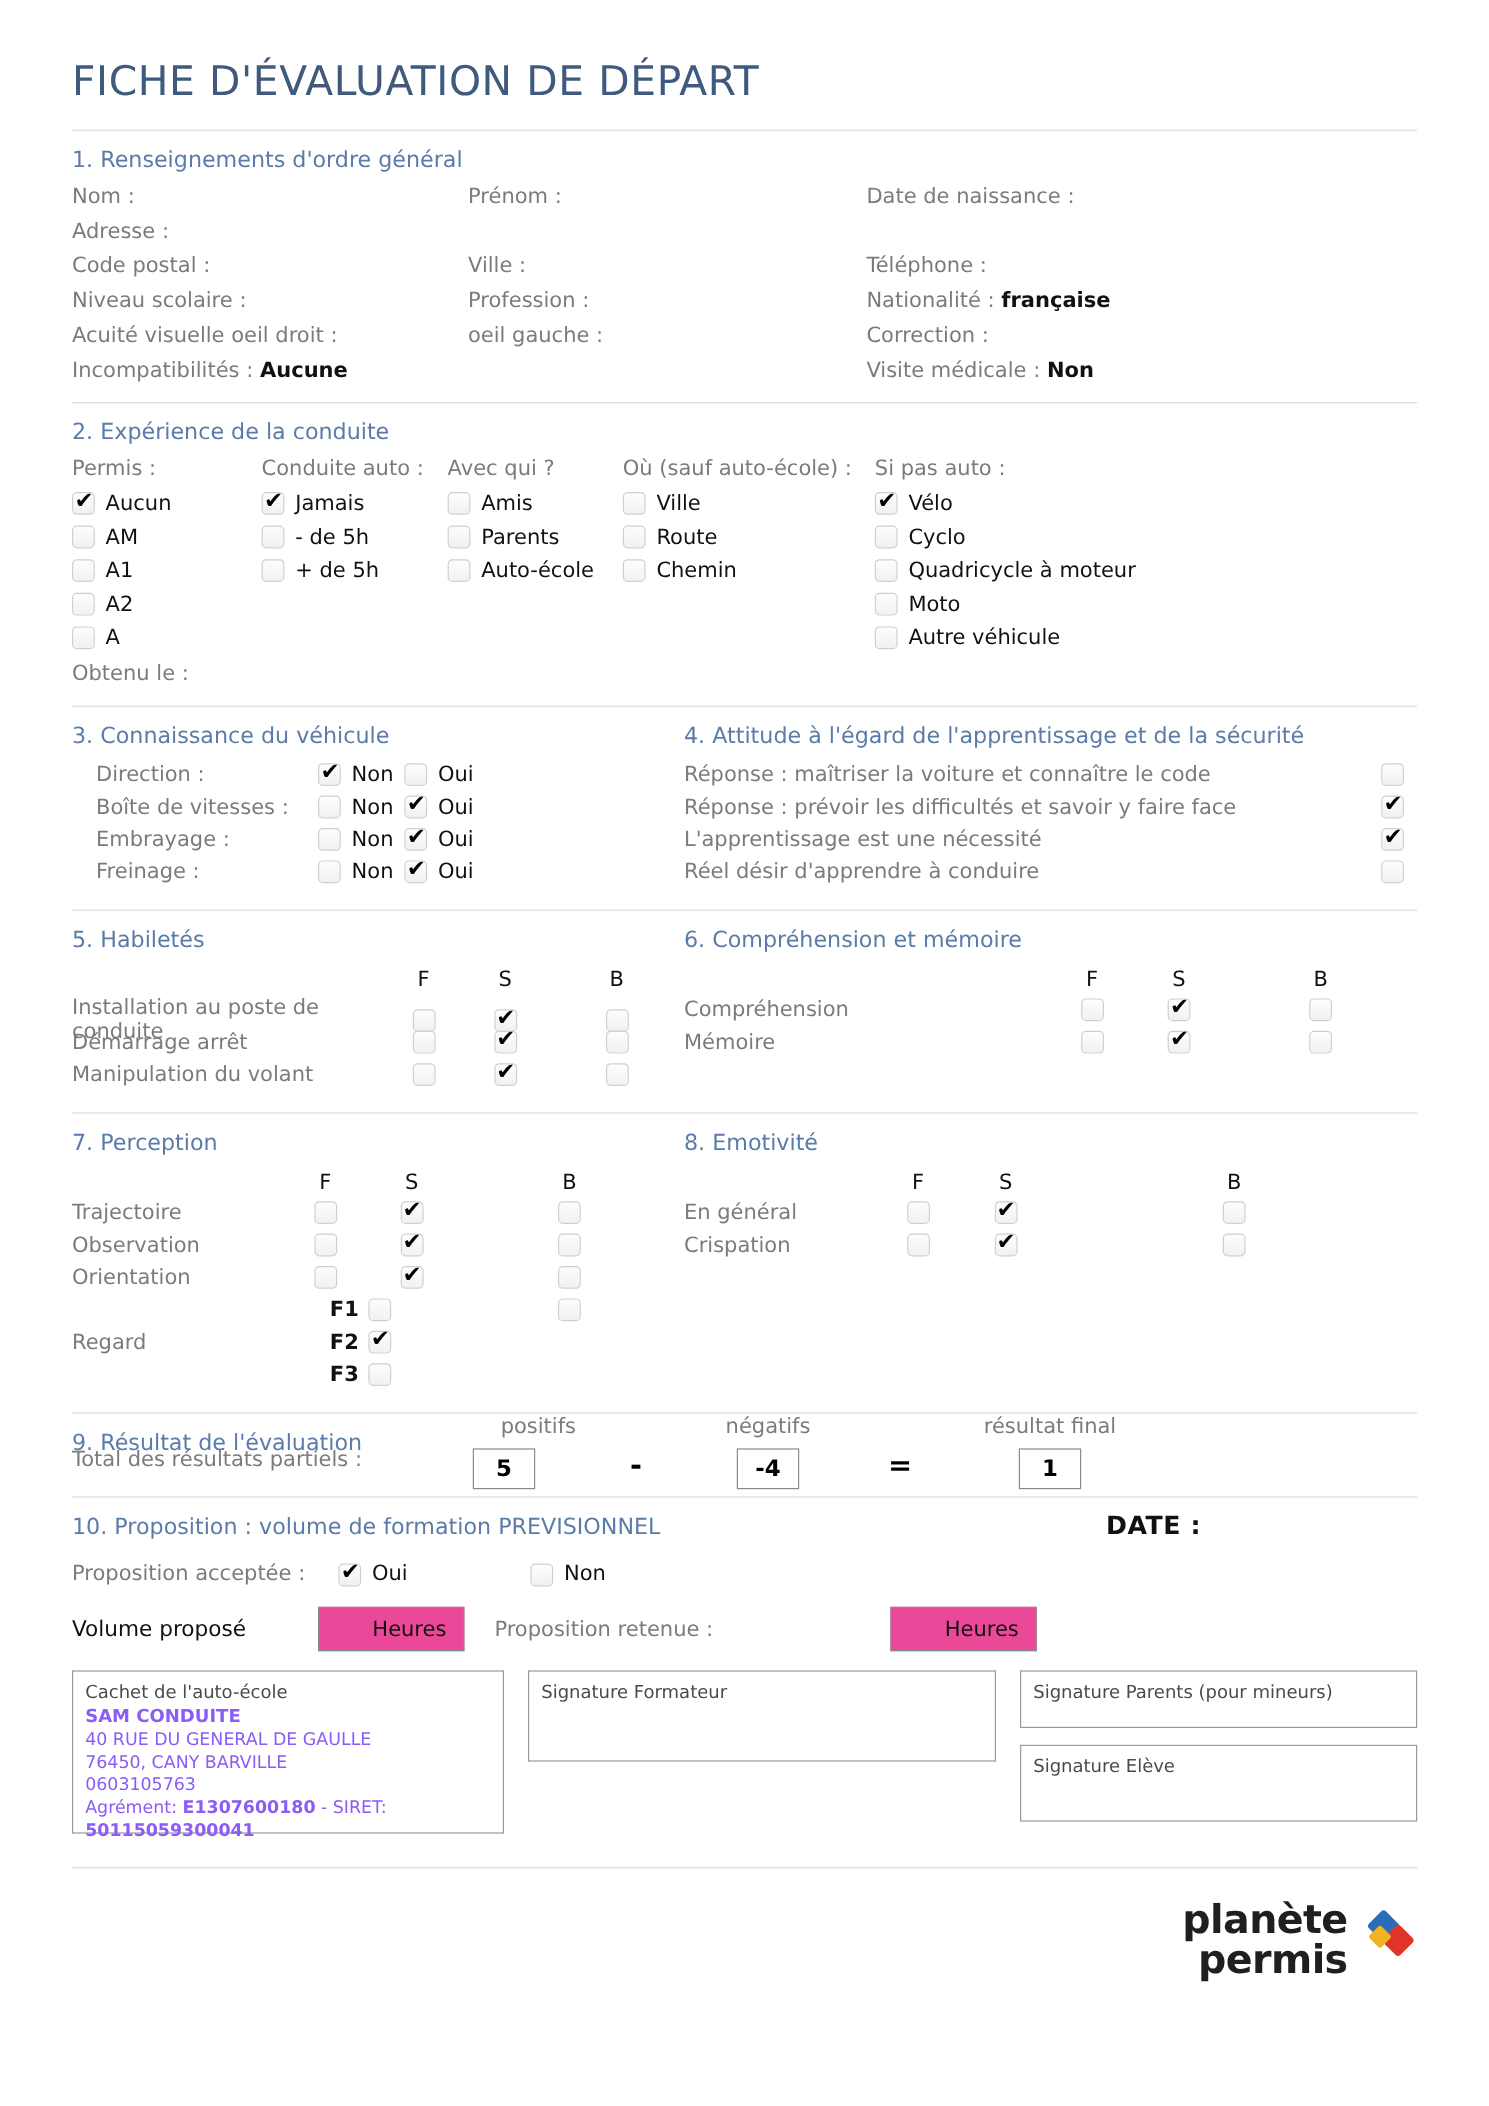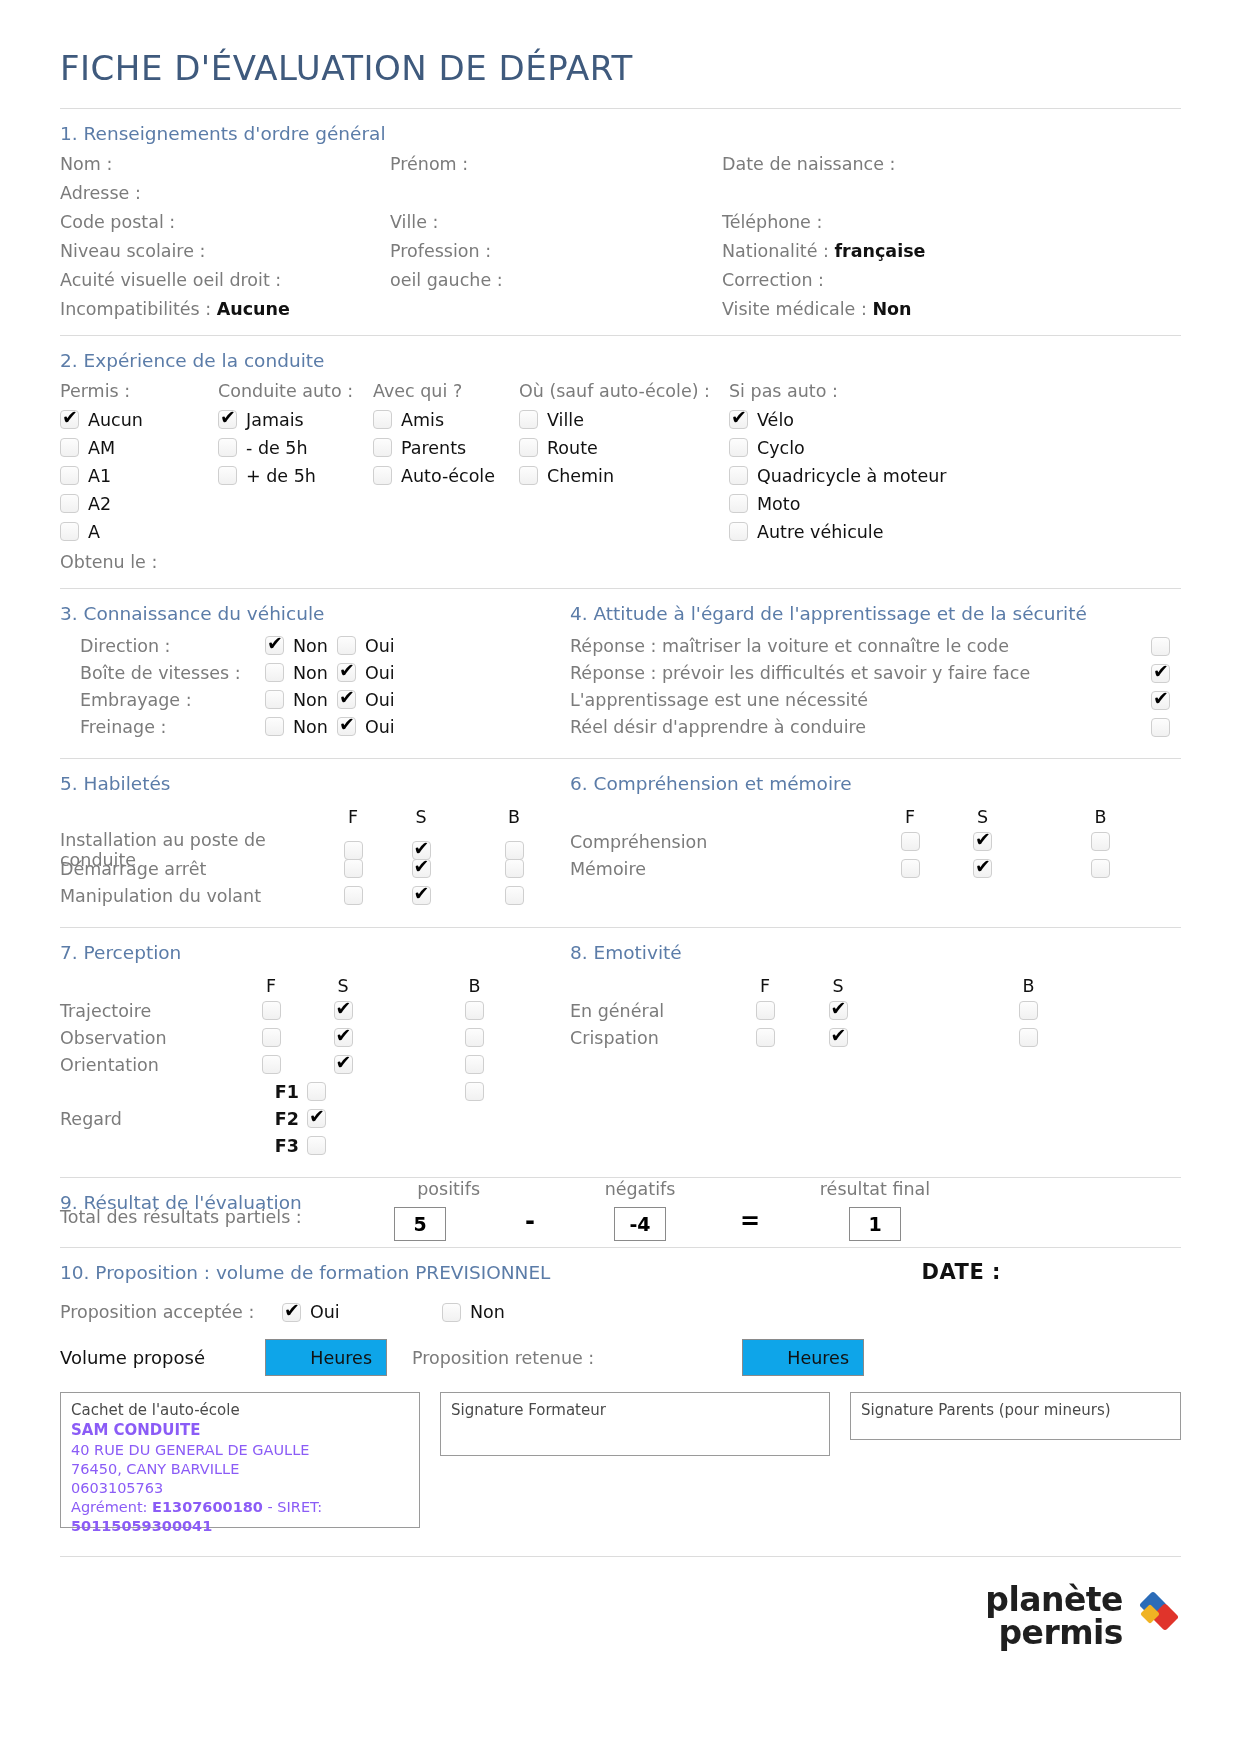--- a/index.html
+++ b/index.html
@@ -82,21 +82,21 @@
     color:#000; font-weight:bold; font-size:19px;
   }
   .op { font-size:24px; font-weight:bold; color:#000; padding:0 0 6px 0; text-align:center; }
   .caption { color:#7b7b7b; margin-bottom:8px; }
 
   
   .s10head { display:flex; justify-content:space-between; align-items:baseline; }
   .date-lbl { color:#111; font-weight:bold; font-size:21px; letter-spacing:0.5px; margin-right:180px; }
   .heures {
     border:1px solid #8a8a8a; height:37px; display:flex; align-items:center;
-    justify-content:flex-end; padding-right:14px; color:#111; font-size:17.5px; background:#0ea5e9;
+    justify-content:flex-end; padding-right:14px; color:#111; font-size:17.5px; background:#ec4899;
   }
   .sigbox { border:1px solid #9a9a9a; background:#fff; padding:8px 10px; }
   .sigbox .cap { color:#4a4a4a; font-size:15px; }
 
   .stamp { font-size:14.5px; color:#8b5cf6; line-height:1.32; margin-top:2px; }
   .stamp .nm { font-weight:bold; font-size:15px; }
 
   
   .logo-wrap { display:flex; justify-content:flex-end; align-items:center; margin-top:26px; }
   .logo-txt { text-align:right; line-height:1.0; color:#1f1f1f; font-weight:bold; font-size:33px; letter-spacing:-0.5px; }
@@ -584,27 +584,30 @@
         <div>0603105763</div>
         <div>
           <span>Agrément:</span>
           <b>E1307600180</b>
           <span>- SIRET:</span>
         </div>
         <div><b>50115059300041</b></div>
       </div>
     </div>
 
-    <div class="sigbox" style="height:64px;">
+    <div class="sigbox" style="height:76px;">
       <div class="cap">Signature Formateur</div>
     </div>
 
     <div>
       <div class="sigbox" style="height:48px;">
         <div class="cap">Signature Parents (pour mineurs)</div>
+      </div>
+      <div class="sigbox" style="height:64px;margin-top:14px;">
+        <div class="cap">Signature Elève</div>
       </div>
     </div>
   </div>
 
   <div class="hr" style="margin-top:28px"></div>
 
   <div class="logo-wrap">
     <div class="logo-txt">
       <div>planète</div>
       <div>permis</div>

